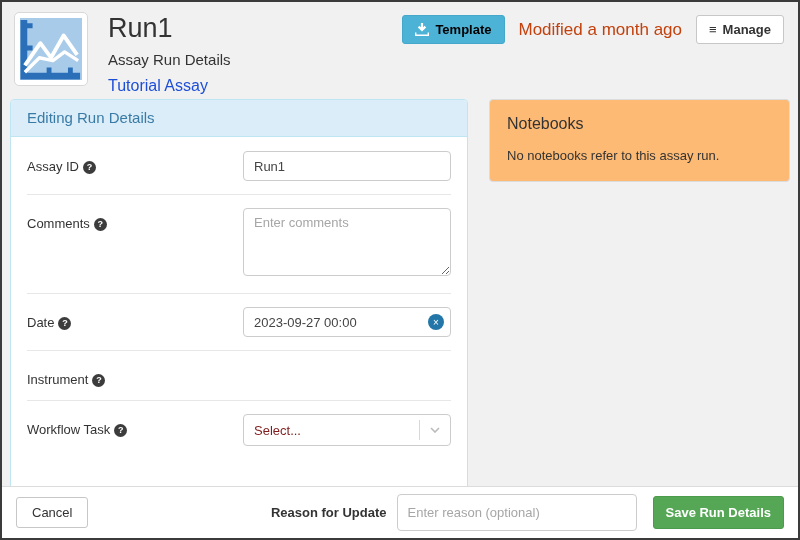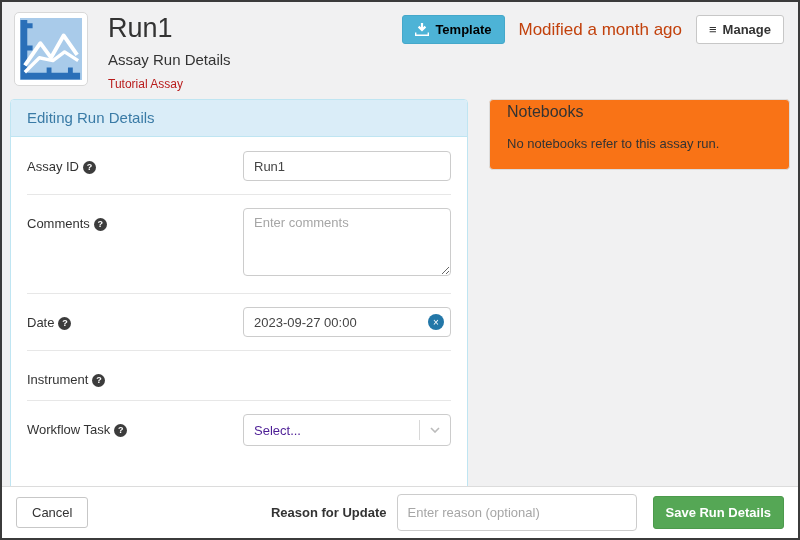--- a/index.html
+++ b/index.html
@@ -14,21 +14,21 @@
   
   .header { position:relative; height:97px; padding:10px 12px; }
   .run-icon-card {
     position:absolute; left:12px; top:10px; width:74px; height:74px;
     background:#fff; border:1px solid #d8d8d8; border-radius:5px; padding:5px;
   }
   .run-icon-card svg { display:block; width:62px; height:62px; }
   .header-text { margin-left:94px; padding-top:2px; }
   .page-title { font-size:27px; font-weight:400; color:#333; line-height:1.1; margin-bottom:7px; }
   .page-subtitle { font-size:15px; color:#333; margin-bottom:9px; }
-  .assay-name { font-size:12px; color:#b91c1c; }
+  .assay-name { font-size:16px; color:#1d4ed8; }
 
   .header-actions { position:absolute; top:13px; right:14px; display:flex; align-items:center; }
   .btn { cursor:pointer; font-family:inherit; }
   .btn-template {
     display:flex; align-items:center; gap:6px;
     background:#4db3d6; color:#000000; border:1px solid #45a8ca; border-radius:3px;
     padding:6px 12px; font-size:13px; font-weight:600;
   }
   .modified-text { font-size:17px; color:#c2410c; margin:4px 14px; }
   .btn-manage {
@@ -73,27 +73,27 @@
   .clear-btn {
     position:absolute; right:7px; top:7px; width:16px; height:16px;
     background:#2377a8; color:#fff; border:none; border-radius:50%;
     font-size:10px; line-height:15px; text-align:center; padding:0; cursor:pointer;
   }
 
   .select-box {
     height:32px; border:1px solid #ccc; border-radius:4px; background:#fff;
     display:flex; align-items:center; cursor:pointer;
   }
-  .select-placeholder { flex:1; padding-left:10px; font-size:13px; color:#4c1d95; }
+  .select-placeholder { flex:1; padding-left:10px; font-size:13px; color:#7f1d1d; }
   .select-sep { width:1px; height:20px; background:#d8d8d8; flex:none; }
   .select-chevron { width:30px; display:flex; justify-content:center; align-items:center; flex:none; }
 
   .notebooks-panel {
-    margin-left:21px; flex:1; background:#f97316; border:1px solid #dcdcdc; border-radius:4px;
-    padding:3px 17px 18px;
+    margin-left:21px; flex:1; background:#fdba74; border:1px solid #dcdcdc; border-radius:4px;
+    padding:15px 17px 18px;
   }
   .notebooks-heading { font-size:16px; font-weight:400; color:#333; margin-bottom:15px; }
   .notebooks-empty { font-size:13px; color:#333; }
 
   
   .footer {
     position:absolute; left:0; right:0; bottom:0; height:52px;
     background:#fff; border-top:1px solid #dcdcdc;
     display:flex; align-items:center; padding:0 14px;
   }

